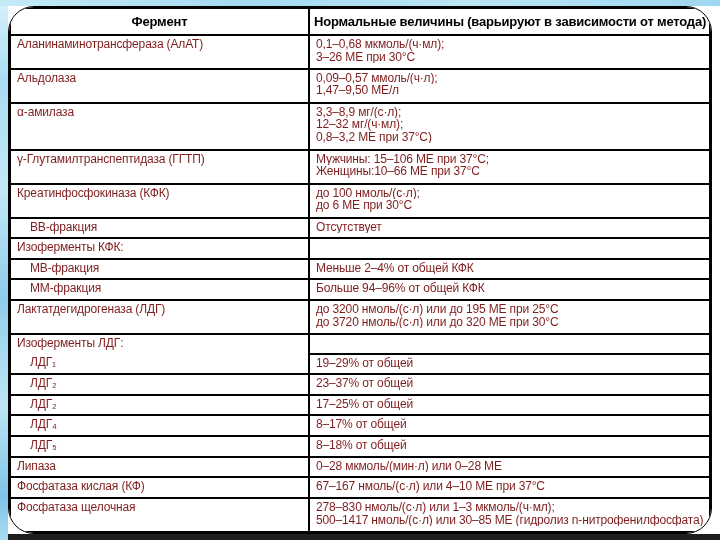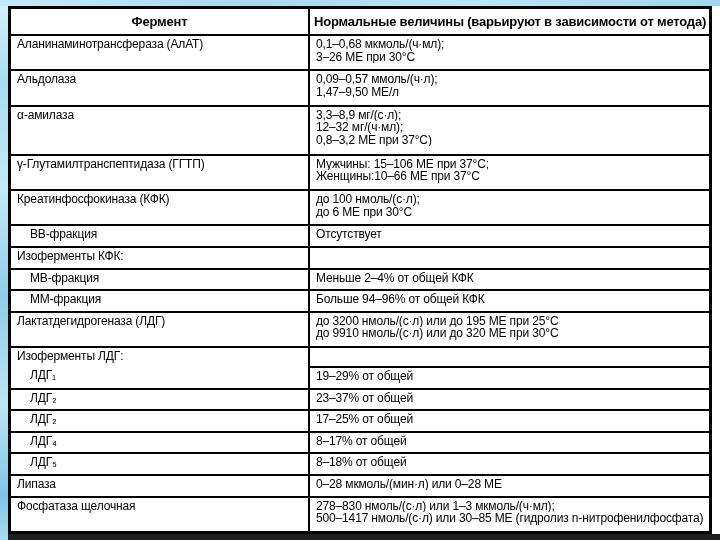--- a/index.html
+++ b/index.html
@@ -23,34 +23,34 @@
     border:1px solid #000;background:#fff;overflow:hidden;box-sizing:border-box;
   }
   table{border-collapse:collapse;width:100%;height:100%;table-layout:fixed;}
   th,td{border:2px solid #000;box-sizing:border-box;}
   th{
     font-size:13px;font-weight:bold;text-align:center;
     padding:5px 4px;letter-spacing:-0.2px;white-space:nowrap;overflow:hidden;
   }
   td{
     font-size:12px;line-height:12.5px;padding:2px 5px 3px 6px;
-    vertical-align:top;letter-spacing:-0.15px;color:#000000;
+    vertical-align:top;letter-spacing:-0.15px;color:#7f1d1d;
   }
   .col-name{width:299px;}
   td.indent{padding-left:19px;}
   td.merge-below{border-bottom-style:hidden;margin-left:10px;}
   .val-line{white-space:nowrap;overflow:hidden;}
 </style>
 </head>
 <body>
 
 <div class="strip-left"></div>
 <div class="strip-top"></div>
 
-<div class="table-wrap" style="border-color: rgb(0, 0, 0);">
+<div class="table-wrap" style="border-color: rgb(0, 0, 0); border-radius: 26px;">
   <table>
     <thead>
       <tr>
         <th class="col-name">Фермент</th>
         <th>Нормальные величины (варьируют в зависимости от метода)</th>
       </tr>
     </thead>
     <tbody>
   <tr>
     <td class="col-name">Аланинаминотрансфераза (АлАТ)</td>
@@ -117,21 +117,21 @@
     <td class="col-name indent">ММ-фракция</td>
     <td class="col-val">
             <div class="val-line">Больше 94–96% от общей КФК</div>
           </td>
   </tr>
 
   <tr>
     <td class="col-name">Лактатдегидрогеназа (ЛДГ)</td>
     <td class="col-val">
             <div class="val-line">до 3200 нмоль/(с·л) или до 195 МЕ при 25°С</div>
-            <div class="val-line">до 9910 нмоль/(с·л) или до 320 МЕ при 30°С</div>
+            <div class="val-line">до 3720 нмоль/(с·л) или до 320 МЕ при 30°С</div>
           </td>
   </tr>
 
   <tr>
     <td class="col-name merge-below">Изоферменты ЛДГ:</td>
     <td class="col-val"></td>
   </tr>
 
   <tr>
     <td class="col-name indent">ЛДГ₁</td>
@@ -168,20 +168,26 @@
           </td>
   </tr>
 
   <tr>
     <td class="col-name">Липаза</td>
     <td class="col-val">
             <div class="val-line">0–28 мкмоль/(мин·л) или 0–28 МЕ</div>
           </td>
   </tr>
 
+  <tr>
+    <td class="col-name">Фосфатаза кислая (КФ)</td>
+    <td class="col-val">
+            <div class="val-line">67–167 нмоль/(с·л) или 4–10 МЕ при 37°С</div>
+          </td>
+  </tr>
 
   <tr>
     <td class="col-name">Фосфатаза щелочная</td>
     <td class="col-val">
             <div class="val-line">278–830 нмоль/(с·л) или 1–3 мкмоль/(ч·мл);</div>
             <div class="val-line">500–1417 нмоль/(с·л) или 30–85 МЕ (гидролиз n-нитрофенилфосфата)</div>
           </td>
   </tr>
 </tbody>
   </table>

